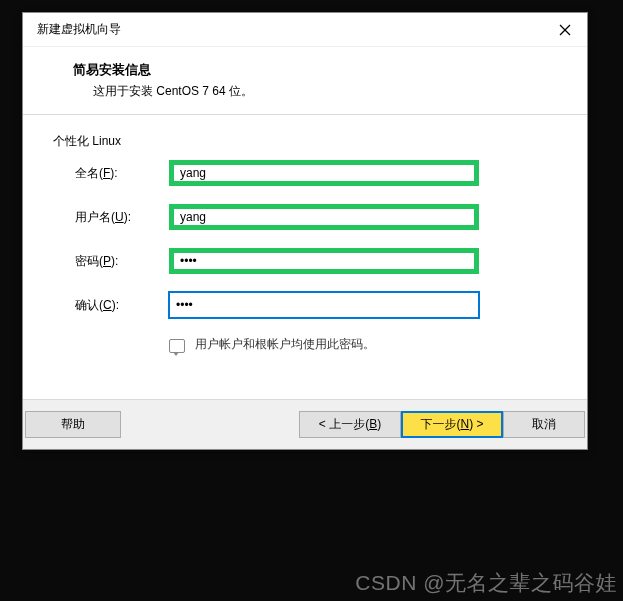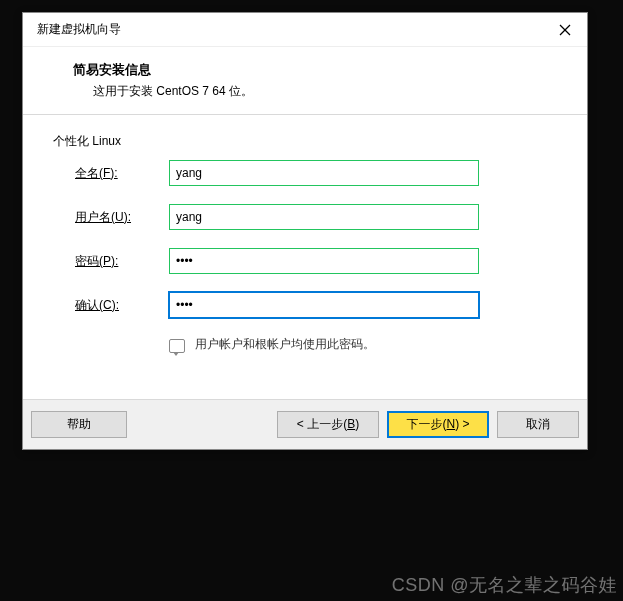--- a/index.html
+++ b/index.html
@@ -84,29 +84,28 @@
     .form-row {
       display: flex;
       align-items: center;
       margin-bottom: 18px;
       padding-left: 22px;
     }
     .form-label {
       width: 94px;
       font-size: 12px;
       color: #000;
-      text-decoration: underline;
     }
     .form-label .ul {
       text-decoration: underline;
     }
     .form-input {
       width: 310px;
       height: 26px;
-      border: 1px solid #22c55e;
+      border: 5px solid #22c55e;
       padding: 0 6px;
       font-size: 12px;
       font-family: inherit;
       outline: none;
     }
     .form-input.focused {
       border: 1px solid #0078d7;
       box-shadow: 0 0 0 1px #0078d7;
     }
     .note-row {
@@ -131,24 +130,23 @@
       left: 3px;
       width: 0;
       height: 0;
       border-left: 3px solid transparent;
       border-right: 3px solid transparent;
       border-top: 4px solid #888;
     }
     .footer {
       border-top: 1px solid #d9d9d9;
       background: #f0f0f0;
-      padding: 11px 8px;
-      display: flex;
-      align-items: center;
-      gap: 8px;
+      padding: 11px 2px;
+      display: flex;
+      align-items: center;
     }
     .footer-spacer {
       flex: 1;
     }
     .btn {
       height: 27px;
       border: 1px solid #adadad;
       background: #e1e1e1;
       font-size: 12px;
       font-family: inherit;
@@ -167,21 +165,21 @@
       background: #fde047;
     }
     .btn .ul {
       text-decoration: underline;
     }
     .watermark {
       position: absolute;
       right: 6px;
       bottom: 4px;
       color: rgba(200,200,200,0.55);
-      font-size: 18px;
+      font-size: 21px;
       letter-spacing: 0.5px;
       pointer-events: none;
       font-family: "Microsoft YaHei", sans-serif;
     }
   </style>
 </head>
 <body>
 
 <div class="outer-bg"></div>
 

